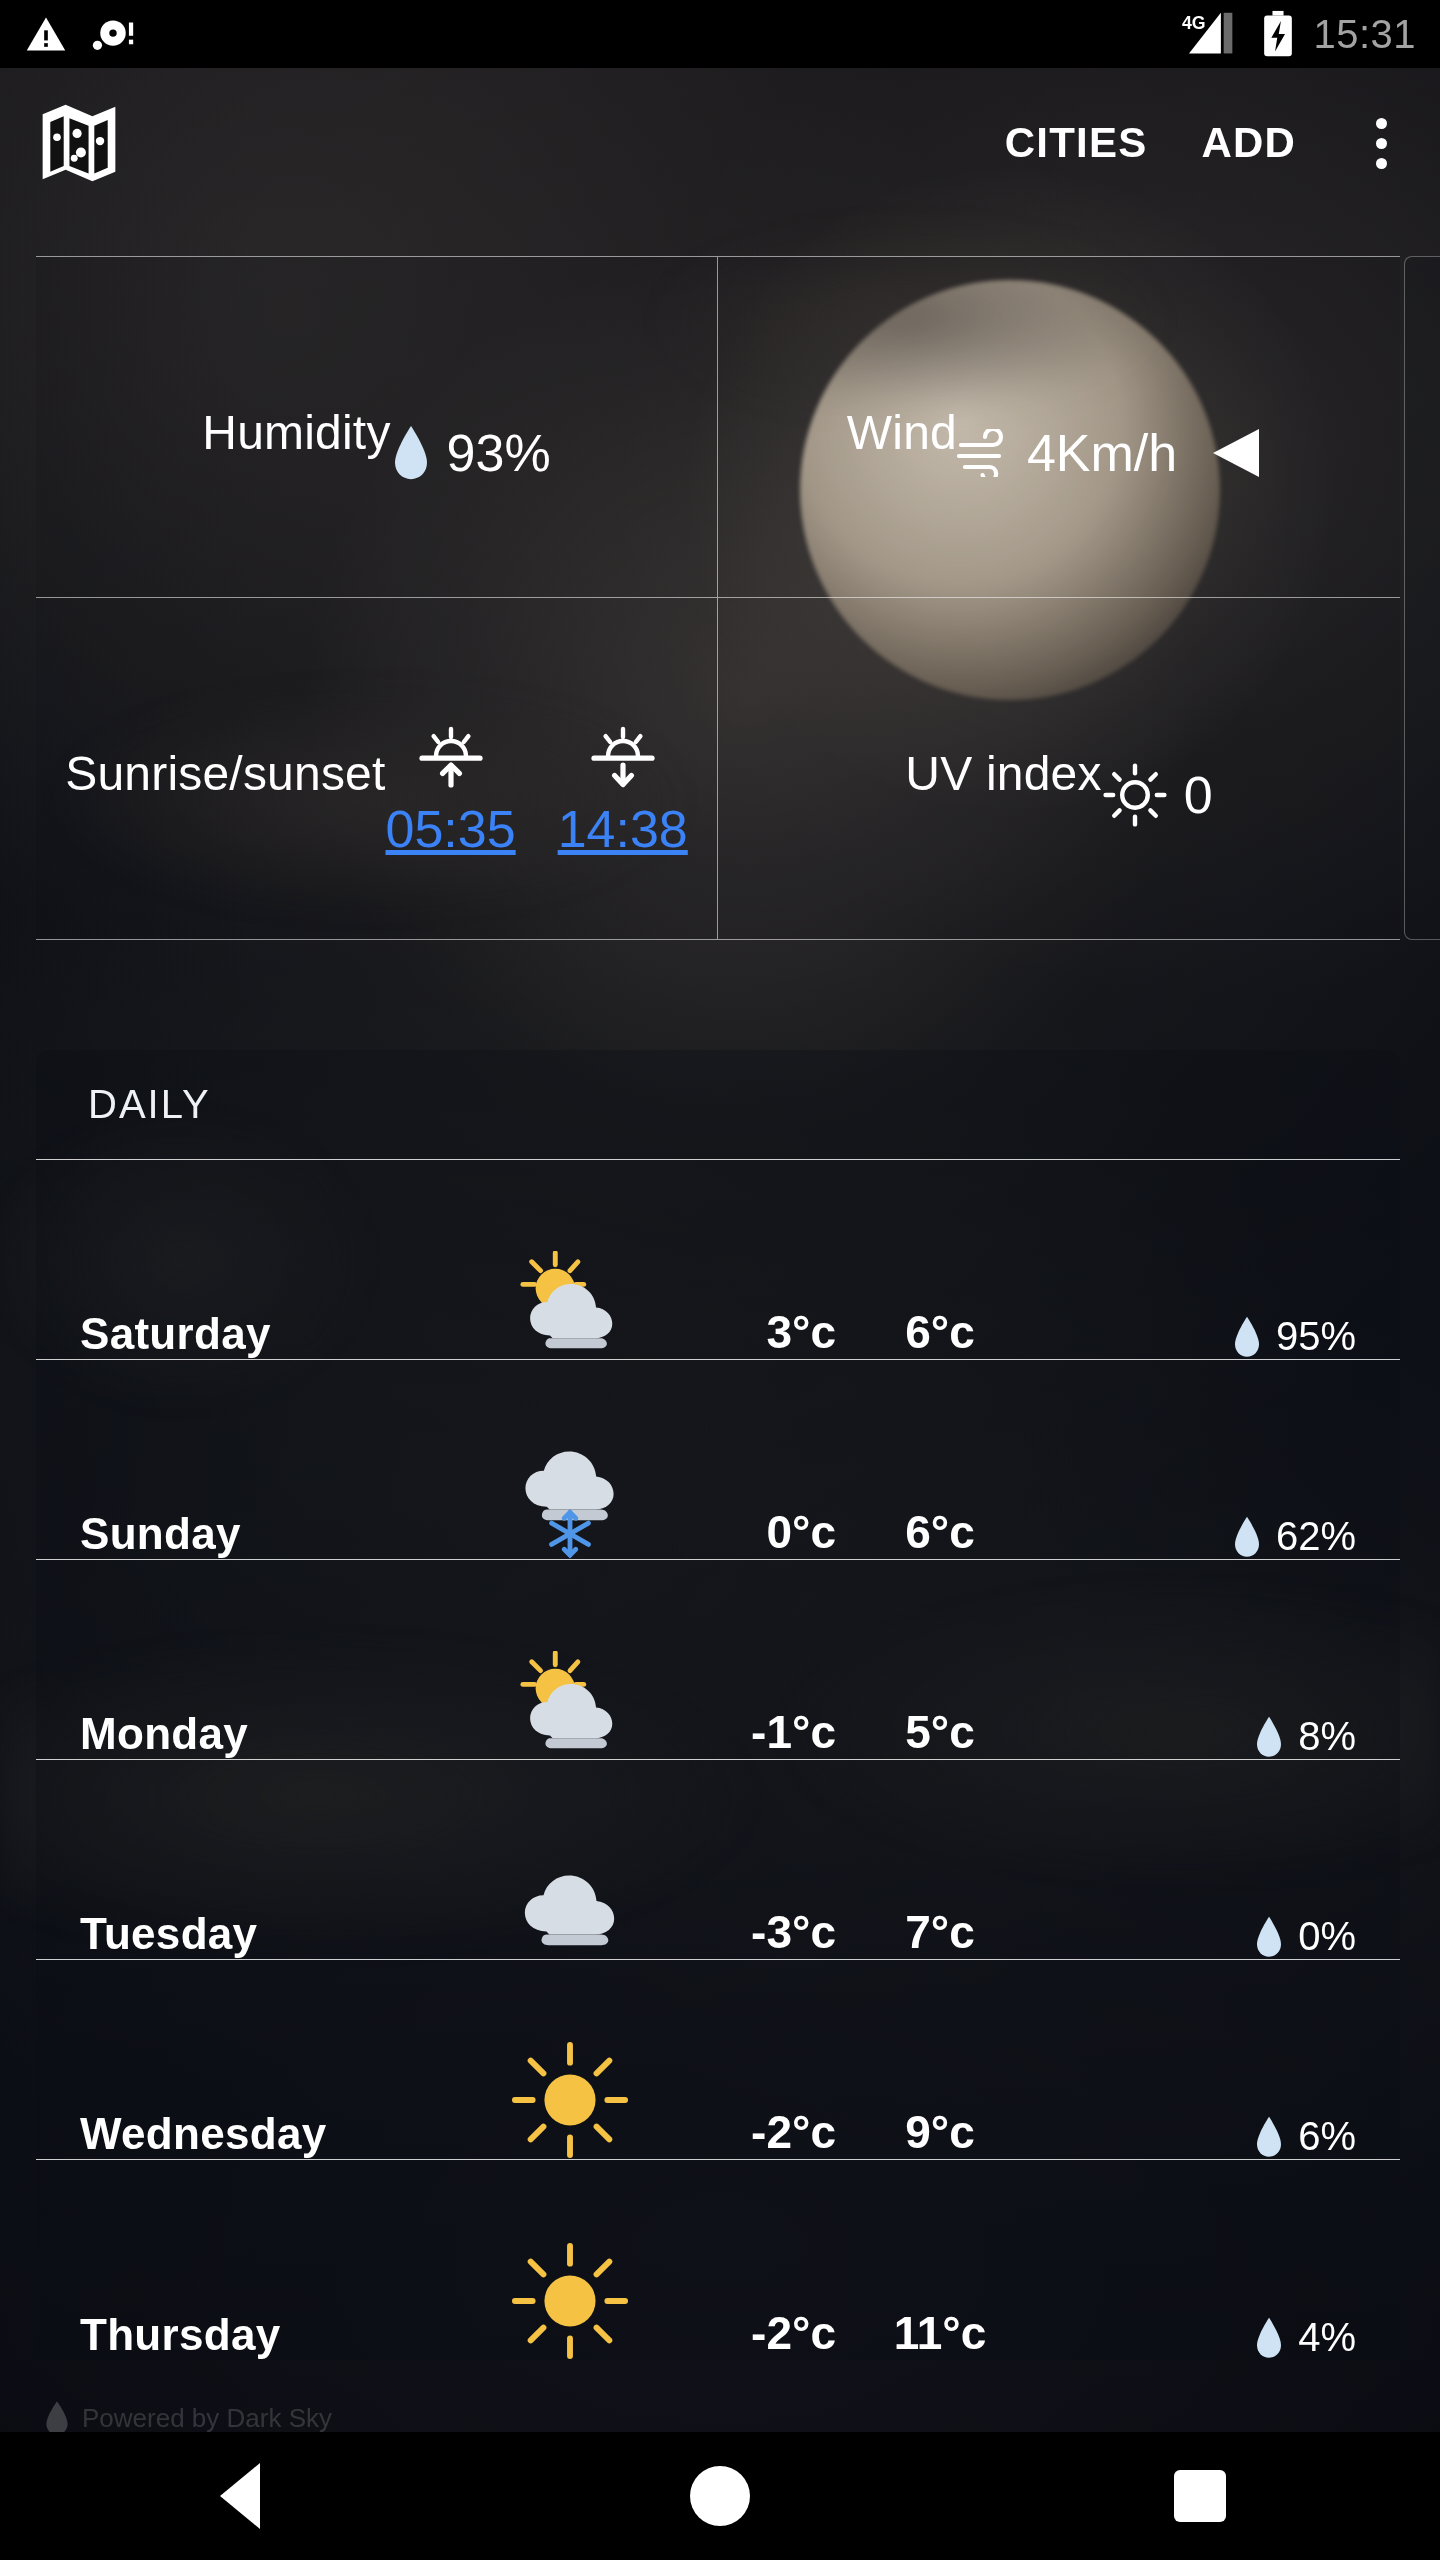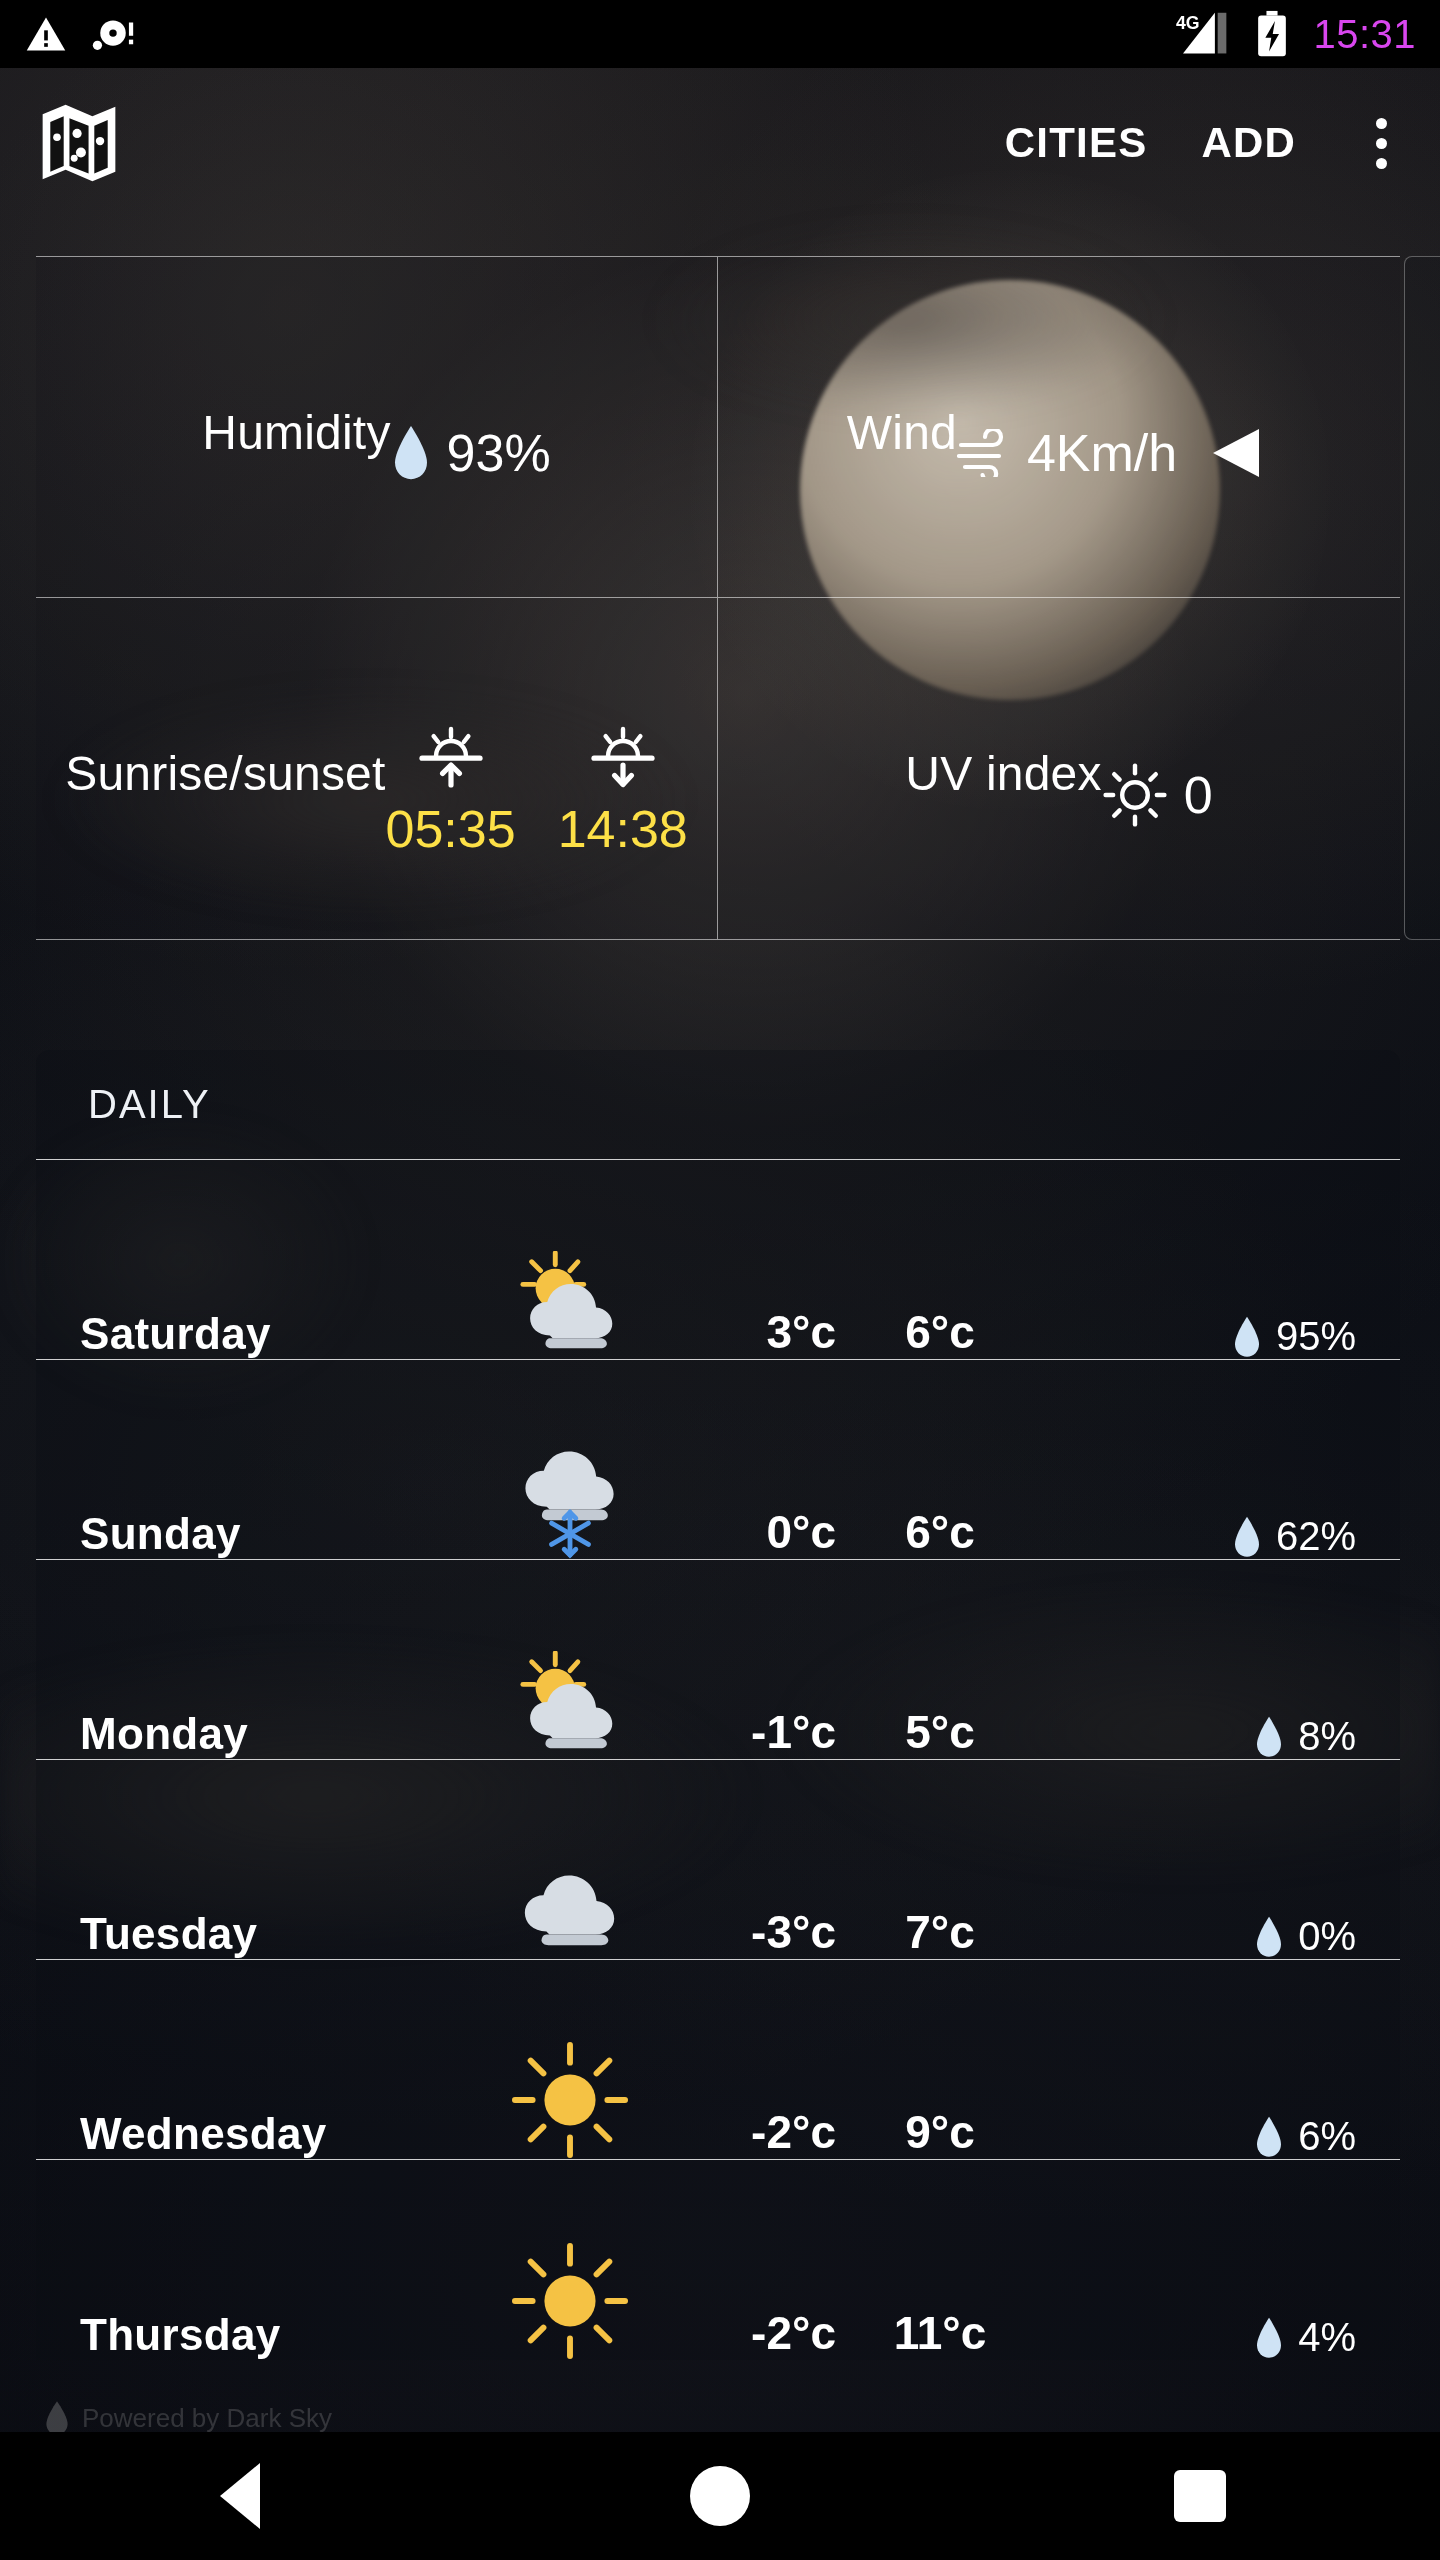--- a/index.html
+++ b/index.html
@@ -45,21 +45,21 @@
   .bg .cl4 { position:absolute; left:0px; top:1050px; width:600px; height:420px;
     background:radial-gradient(ellipse 45% 50% at 30% 50%, rgba(50,48,46,.45), rgba(0,0,0,0) 70%); filter:blur(12px); }
 
   
   .statusbar {
     position:absolute; left:0; top:0; width:1440px; height:68px; z-index:30;
     background:#000; display:flex; align-items:center; padding:0 24px;
   }
   .sb-left { display:flex; align-items:center; gap:22px; }
   .sb-right { margin-left:auto; display:flex; align-items:center; gap:18px; }
-  .sb-time { color:#d946ef; font-size:40px; font-weight:400; letter-spacing:.5px;margin-left:6px; }
+  .sb-time { color:#a3a3a3; font-size:40px; font-weight:400; letter-spacing:.5px; }
 
   
   .appbar {
     position:absolute; left:0; top:68px; width:1440px; height:150px; z-index:25;
     display:flex; align-items:center; padding:0 36px;
   }
   .appbar .actions { margin-left:auto; display:flex; align-items:center; gap:54px; }
   .appbar-btn {
     color:#fff; font-size:42px; font-weight:700; letter-spacing:1.2px;
     background:none; border:none; cursor:pointer; font-family:"Liberation Sans", sans-serif;
@@ -87,21 +87,21 @@
     height:341px; display:flex; align-items:center; justify-content:center;
     padding-top:10px;
   }
   .dcell.b-r { border-right:1px solid rgba(255,255,255,.55); }
   .dcell.b-b { border-bottom:1px solid rgba(255,255,255,.55); }
   .dlabel { color:#fff; font-size:48px; font-weight:400; letter-spacing:.2px; }
   .dvalue { color:#fff; font-size:52px; font-weight:400; display:flex; align-items:center; gap:16px; margin-top:42px; }
   .dvalue.tight { gap:8px; }
   .sun-times { display:flex; align-items:flex-start; gap:42px; margin-top:30px; }
   .sun-col { display:flex; flex-direction:column; align-items:center; gap:6px; }
-  .sun-time { color:#fde047; font-size:52px; font-weight:400; }
+  .sun-time { color:#3b82f6; font-size:52px; font-weight:400;text-decoration:underline; }
 
   
   .daily-card {
     position:absolute; left:36px; top:1050px; width:1364px; z-index:20;
     border-radius:14px 14px 0 0; overflow:hidden;
     background:rgba(10,12,20,.30);
   }
   .daily-head {
     height:110px; display:flex; align-items:center; padding:0 52px;
     border-bottom:1px solid rgba(255,255,255,.80);

